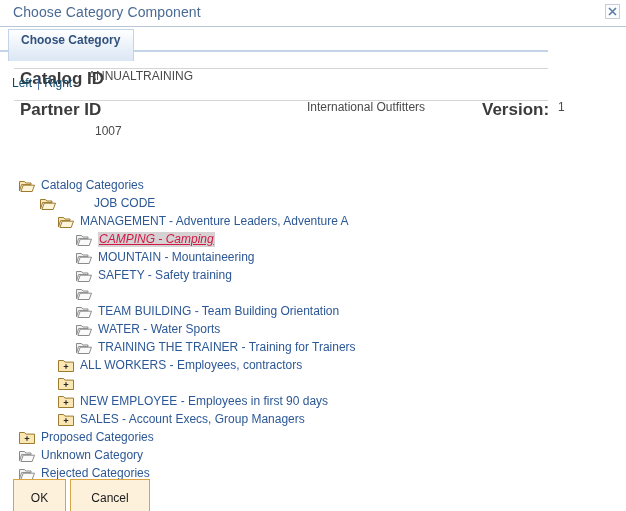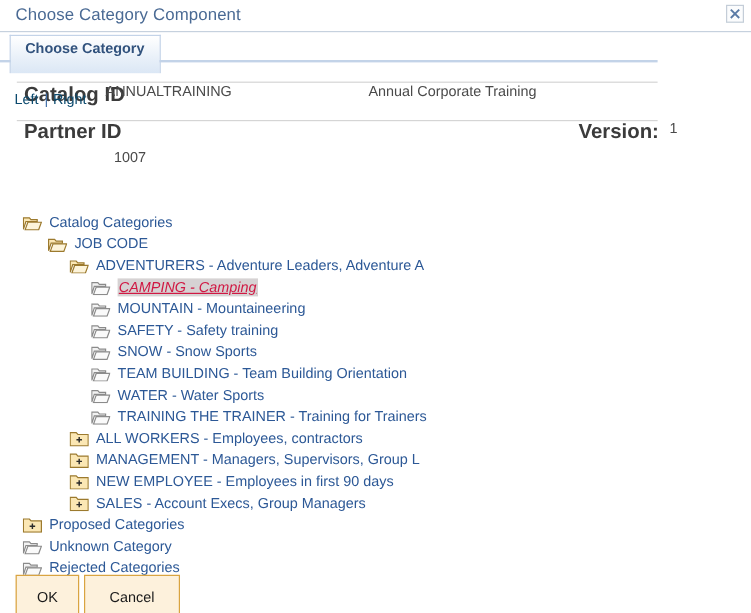--- a/index.html
+++ b/index.html
@@ -171,21 +171,21 @@
     color: #d01843;
     font-style: italic;
     font-weight: normal;
     text-decoration: underline;
     background: #d6d2d3;
     padding: 0 1px;
   }
 
   
   .lv1 { padding-left: 19px; }
-  .lv2 { padding-left: 40px; }
+  .lv2 { padding-left: 40px; gap: 32px; }
   .lv3 { padding-left: 58px; }
   .lv4 { padding-left: 76px; }
 
   
   #footer {
     position: absolute;
     left: 0;
     top: 479px;
     width: 626px;
     height: 24px;
@@ -222,24 +222,24 @@
 <div id="tabstrip">
   <div class="tabline"></div>
   <div class="tab">
     <span>Choose Category</span>
   </div>
 </div>
 
 <div id="detail">
   <span class="fld-label" id="lbl-catalog">Catalog ID</span>
   <span class="fld-value" id="val-catalog">ANNUALTRAINING</span>
-  <span class="fld-value" id="val-catdesc">Annual Corporate Training</span>
 
   <span class="fld-label" id="lbl-partner">Partner ID</span>
   <span class="fld-value" id="val-partner">1007</span>
+  <span class="fld-value" id="val-partdesc">International Outfitters</span>
 
   <span class="fld-label" id="lbl-version">Version:</span>
   <span class="fld-value" id="val-version">1</span>
 </div>
 
 <hr class="rule" id="rule1">
 
 <div id="lr-bar">
   <a class="lnk" href="#">Left</a><span class="sep">|</span><a class="lnk" href="#">Right</a>
 </div>
@@ -265,21 +265,21 @@
       </span>
       <a class="lbl" href="#">JOB CODE</a>
     </div>
     <div class="node lv3">
       <span style="width: 16px; height: 13px; flex: 0 0 16px; margin-right: 6px; display: block;">
         <svg class="ico" viewBox="0 0 16 13" aria-hidden="true">
           <path d="M0.5 2.5 h5 l1.3 1.5 h5.2 v1.6 h-9.4 l-2.1 6.4 z" fill="#fbe7b4" stroke="#9c7a2e" stroke-width="1"></path>
           <path d="M4.2 6.2 h11.3 l-2.3 6.3 h-11.3 z" fill="#fdf4da" stroke="#9c7a2e" stroke-width="1"></path>
         </svg>
       </span>
-      <a class="lbl" href="#">ADVENTURERS - Adventure Leaders, Adventure A</a>
+      <a class="lbl" href="#">MANAGEMENT - Adventure Leaders, Adventure A</a>
     </div>
     <div class="node lv4 selected">
       <span style="width: 16px; height: 13px; flex: 0 0 16px; margin-right: 6px; display: block;">
         <svg class="ico" viewBox="0 0 16 13" aria-hidden="true">
           <path d="M0.5 2.5 h5 l1.3 1.5 h5.2 v1.6 h-9.4 l-2.1 6.4 z" fill="#f2f2f2" stroke="#8b8b8b" stroke-width="1"></path>
           <path d="M4.2 6.2 h11.3 l-2.3 6.3 h-11.3 z" fill="#fafafa" stroke="#8b8b8b" stroke-width="1"></path>
         </svg>
       </span>
       <a class="lbl" href="#">CAMPING - Camping</a>
     </div>
@@ -301,21 +301,20 @@
       </span>
       <a class="lbl" href="#">SAFETY - Safety training</a>
     </div>
     <div class="node lv4">
       <span style="width: 16px; height: 13px; flex: 0 0 16px; margin-right: 6px; display: block;">
         <svg class="ico" viewBox="0 0 16 13" aria-hidden="true">
           <path d="M0.5 2.5 h5 l1.3 1.5 h5.2 v1.6 h-9.4 l-2.1 6.4 z" fill="#f2f2f2" stroke="#8b8b8b" stroke-width="1"></path>
           <path d="M4.2 6.2 h11.3 l-2.3 6.3 h-11.3 z" fill="#fafafa" stroke="#8b8b8b" stroke-width="1"></path>
         </svg>
       </span>
-      <a class="lbl" href="#">SNOW - Snow Sports</a>
     </div>
     <div class="node lv4">
       <span style="width: 16px; height: 13px; flex: 0 0 16px; margin-right: 6px; display: block;">
         <svg class="ico" viewBox="0 0 16 13" aria-hidden="true">
           <path d="M0.5 2.5 h5 l1.3 1.5 h5.2 v1.6 h-9.4 l-2.1 6.4 z" fill="#f2f2f2" stroke="#8b8b8b" stroke-width="1"></path>
           <path d="M4.2 6.2 h11.3 l-2.3 6.3 h-11.3 z" fill="#fafafa" stroke="#8b8b8b" stroke-width="1"></path>
         </svg>
       </span>
       <a class="lbl" href="#">TEAM BUILDING - Team Building Orientation</a>
     </div>
@@ -346,21 +345,20 @@
       </span>
       <a class="lbl" href="#">ALL WORKERS - Employees, contractors</a>
     </div>
     <div class="node lv3">
       <span style="width: 16px; height: 13px; flex: 0 0 16px; margin-right: 6px; display: block;">
         <svg class="ico" viewBox="0 0 16 13" aria-hidden="true">
           <path d="M0.5 1.5 h5 l1.4 1.6 h8.6 v9.4 h-15 z" fill="#fbe7b4" stroke="#9c7a2e" stroke-width="1"></path>
           <path d="M8 5.2 v4.6 M5.7 7.5 h4.6" stroke="#2b2b2b" stroke-width="1.2"></path>
         </svg>
       </span>
-      <a class="lbl" href="#">MANAGEMENT - Managers, Supervisors, Group L</a>
     </div>
     <div class="node lv3">
       <span style="width: 16px; height: 13px; flex: 0 0 16px; margin-right: 6px; display: block;">
         <svg class="ico" viewBox="0 0 16 13" aria-hidden="true">
           <path d="M0.5 1.5 h5 l1.4 1.6 h8.6 v9.4 h-15 z" fill="#fbe7b4" stroke="#9c7a2e" stroke-width="1"></path>
           <path d="M8 5.2 v4.6 M5.7 7.5 h4.6" stroke="#2b2b2b" stroke-width="1.2"></path>
         </svg>
       </span>
       <a class="lbl" href="#">NEW EMPLOYEE - Employees in first 90 days</a>
     </div>

